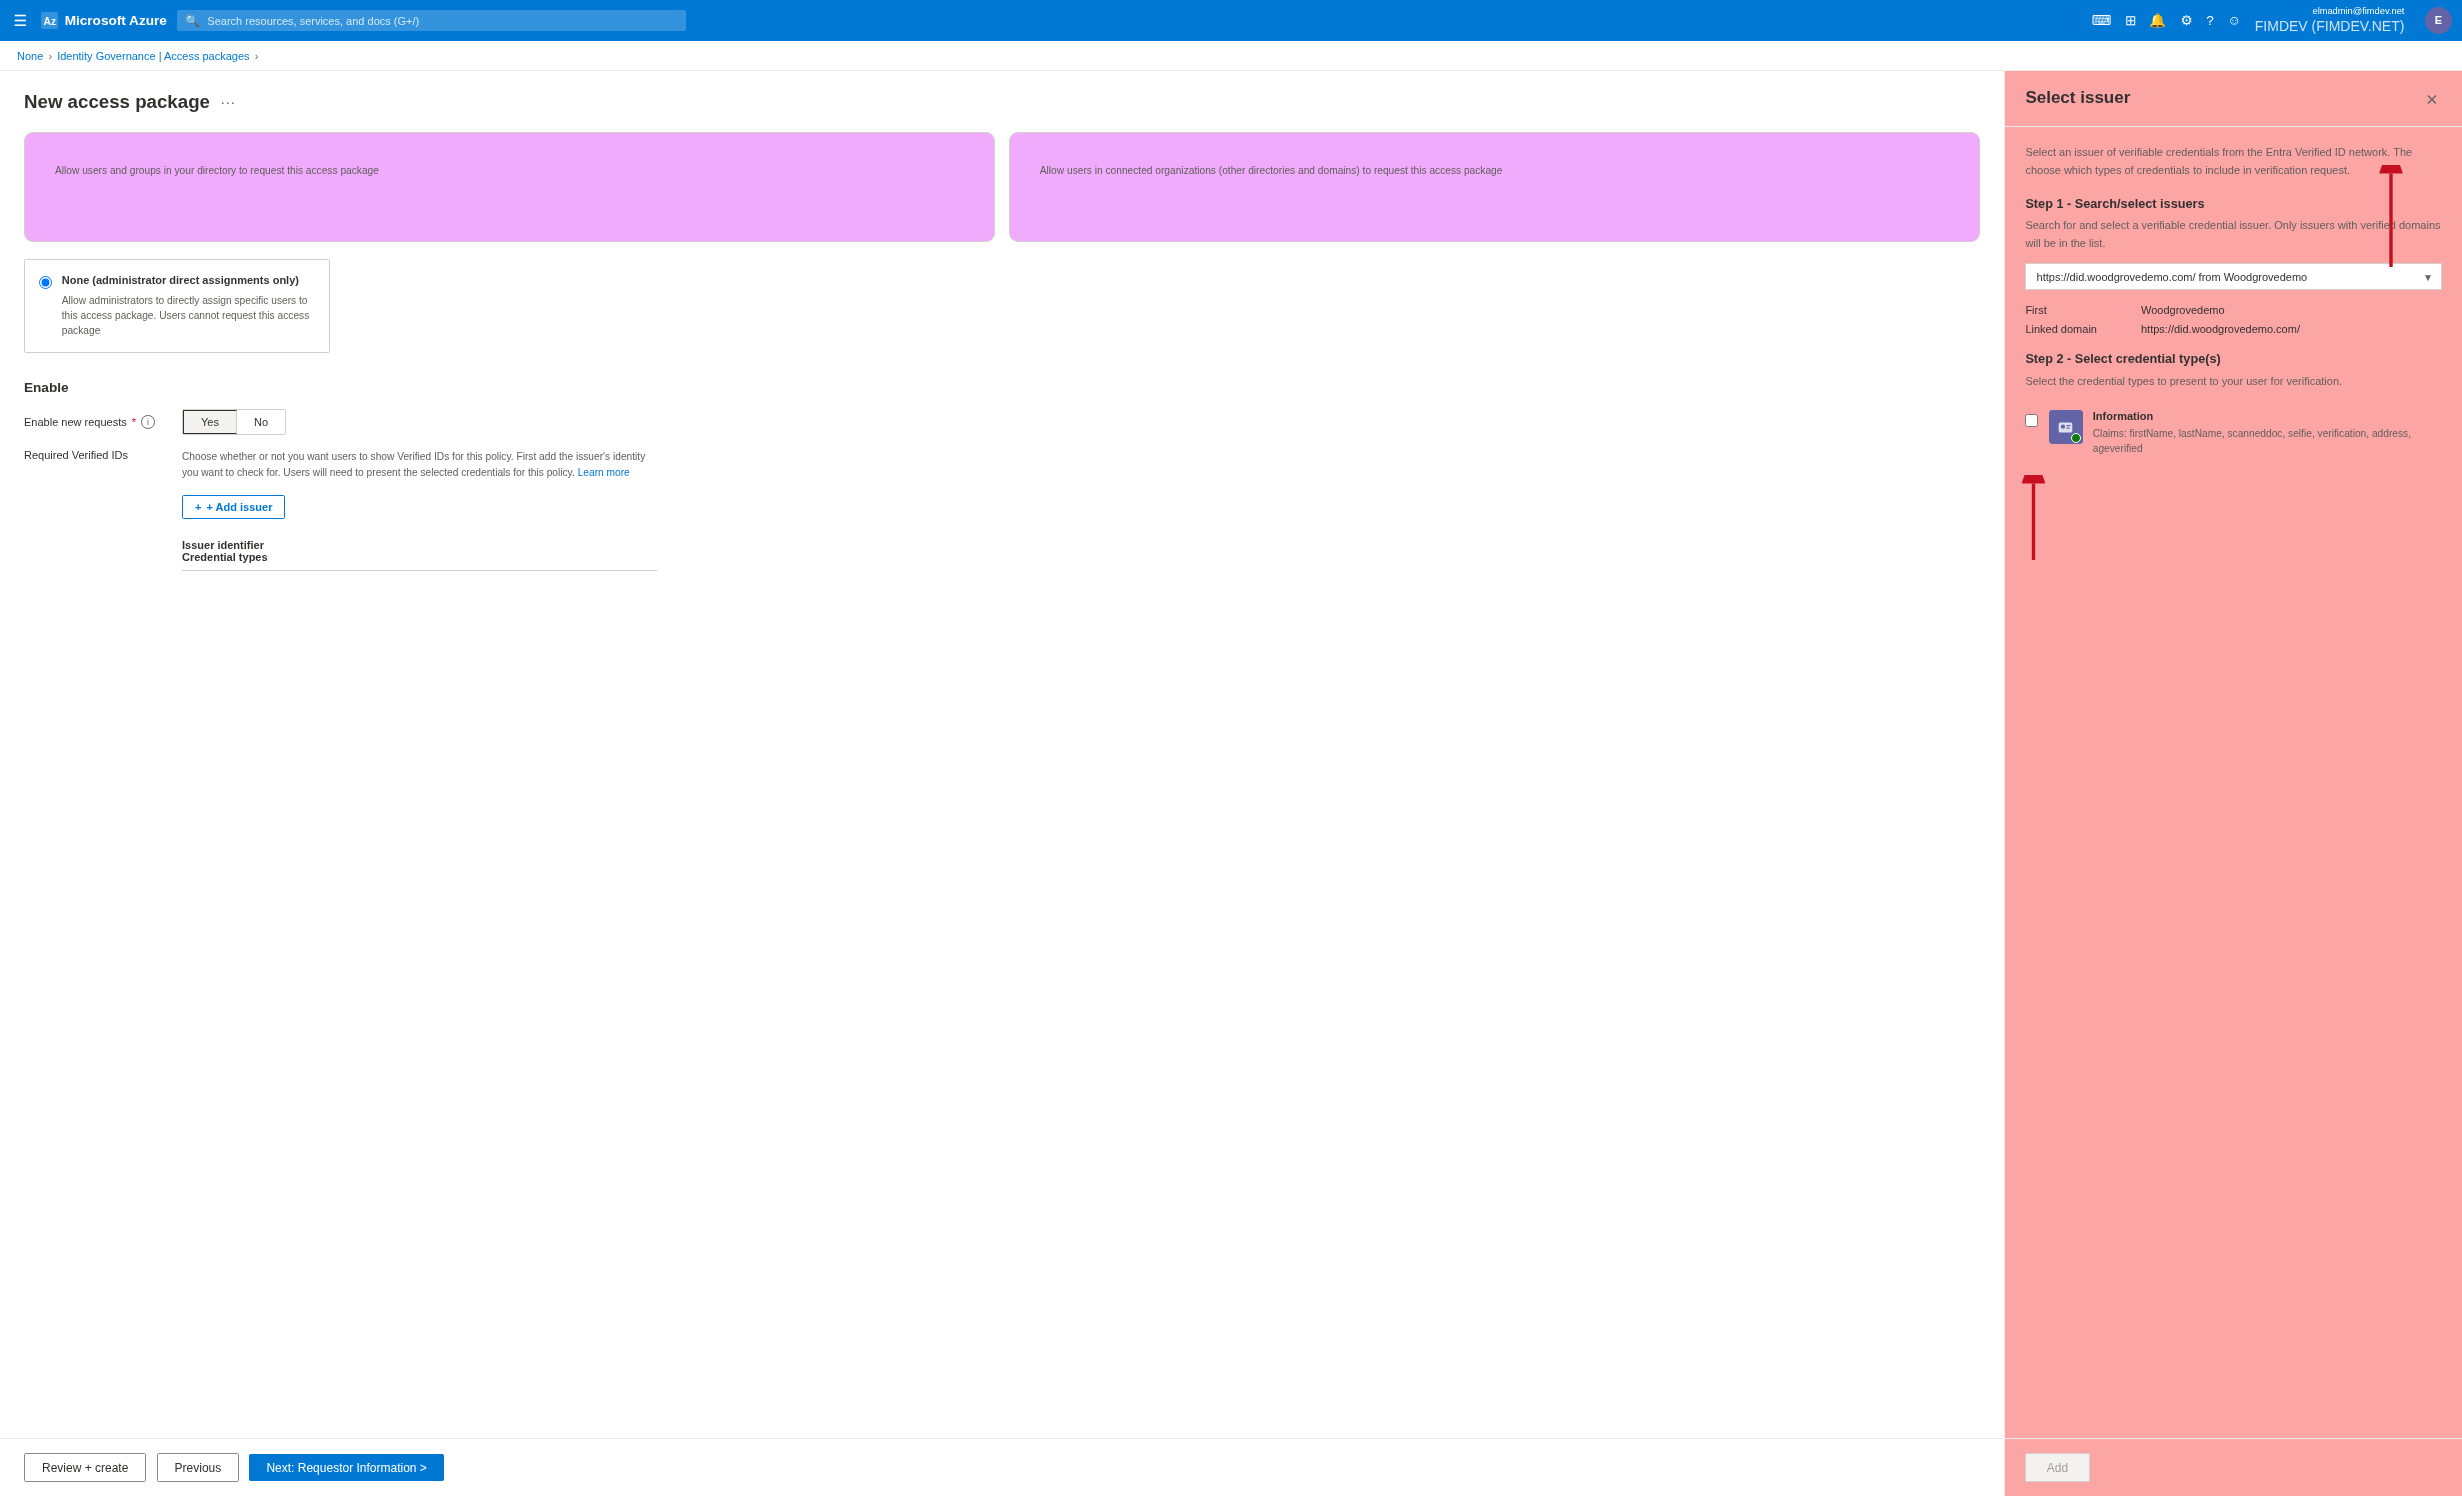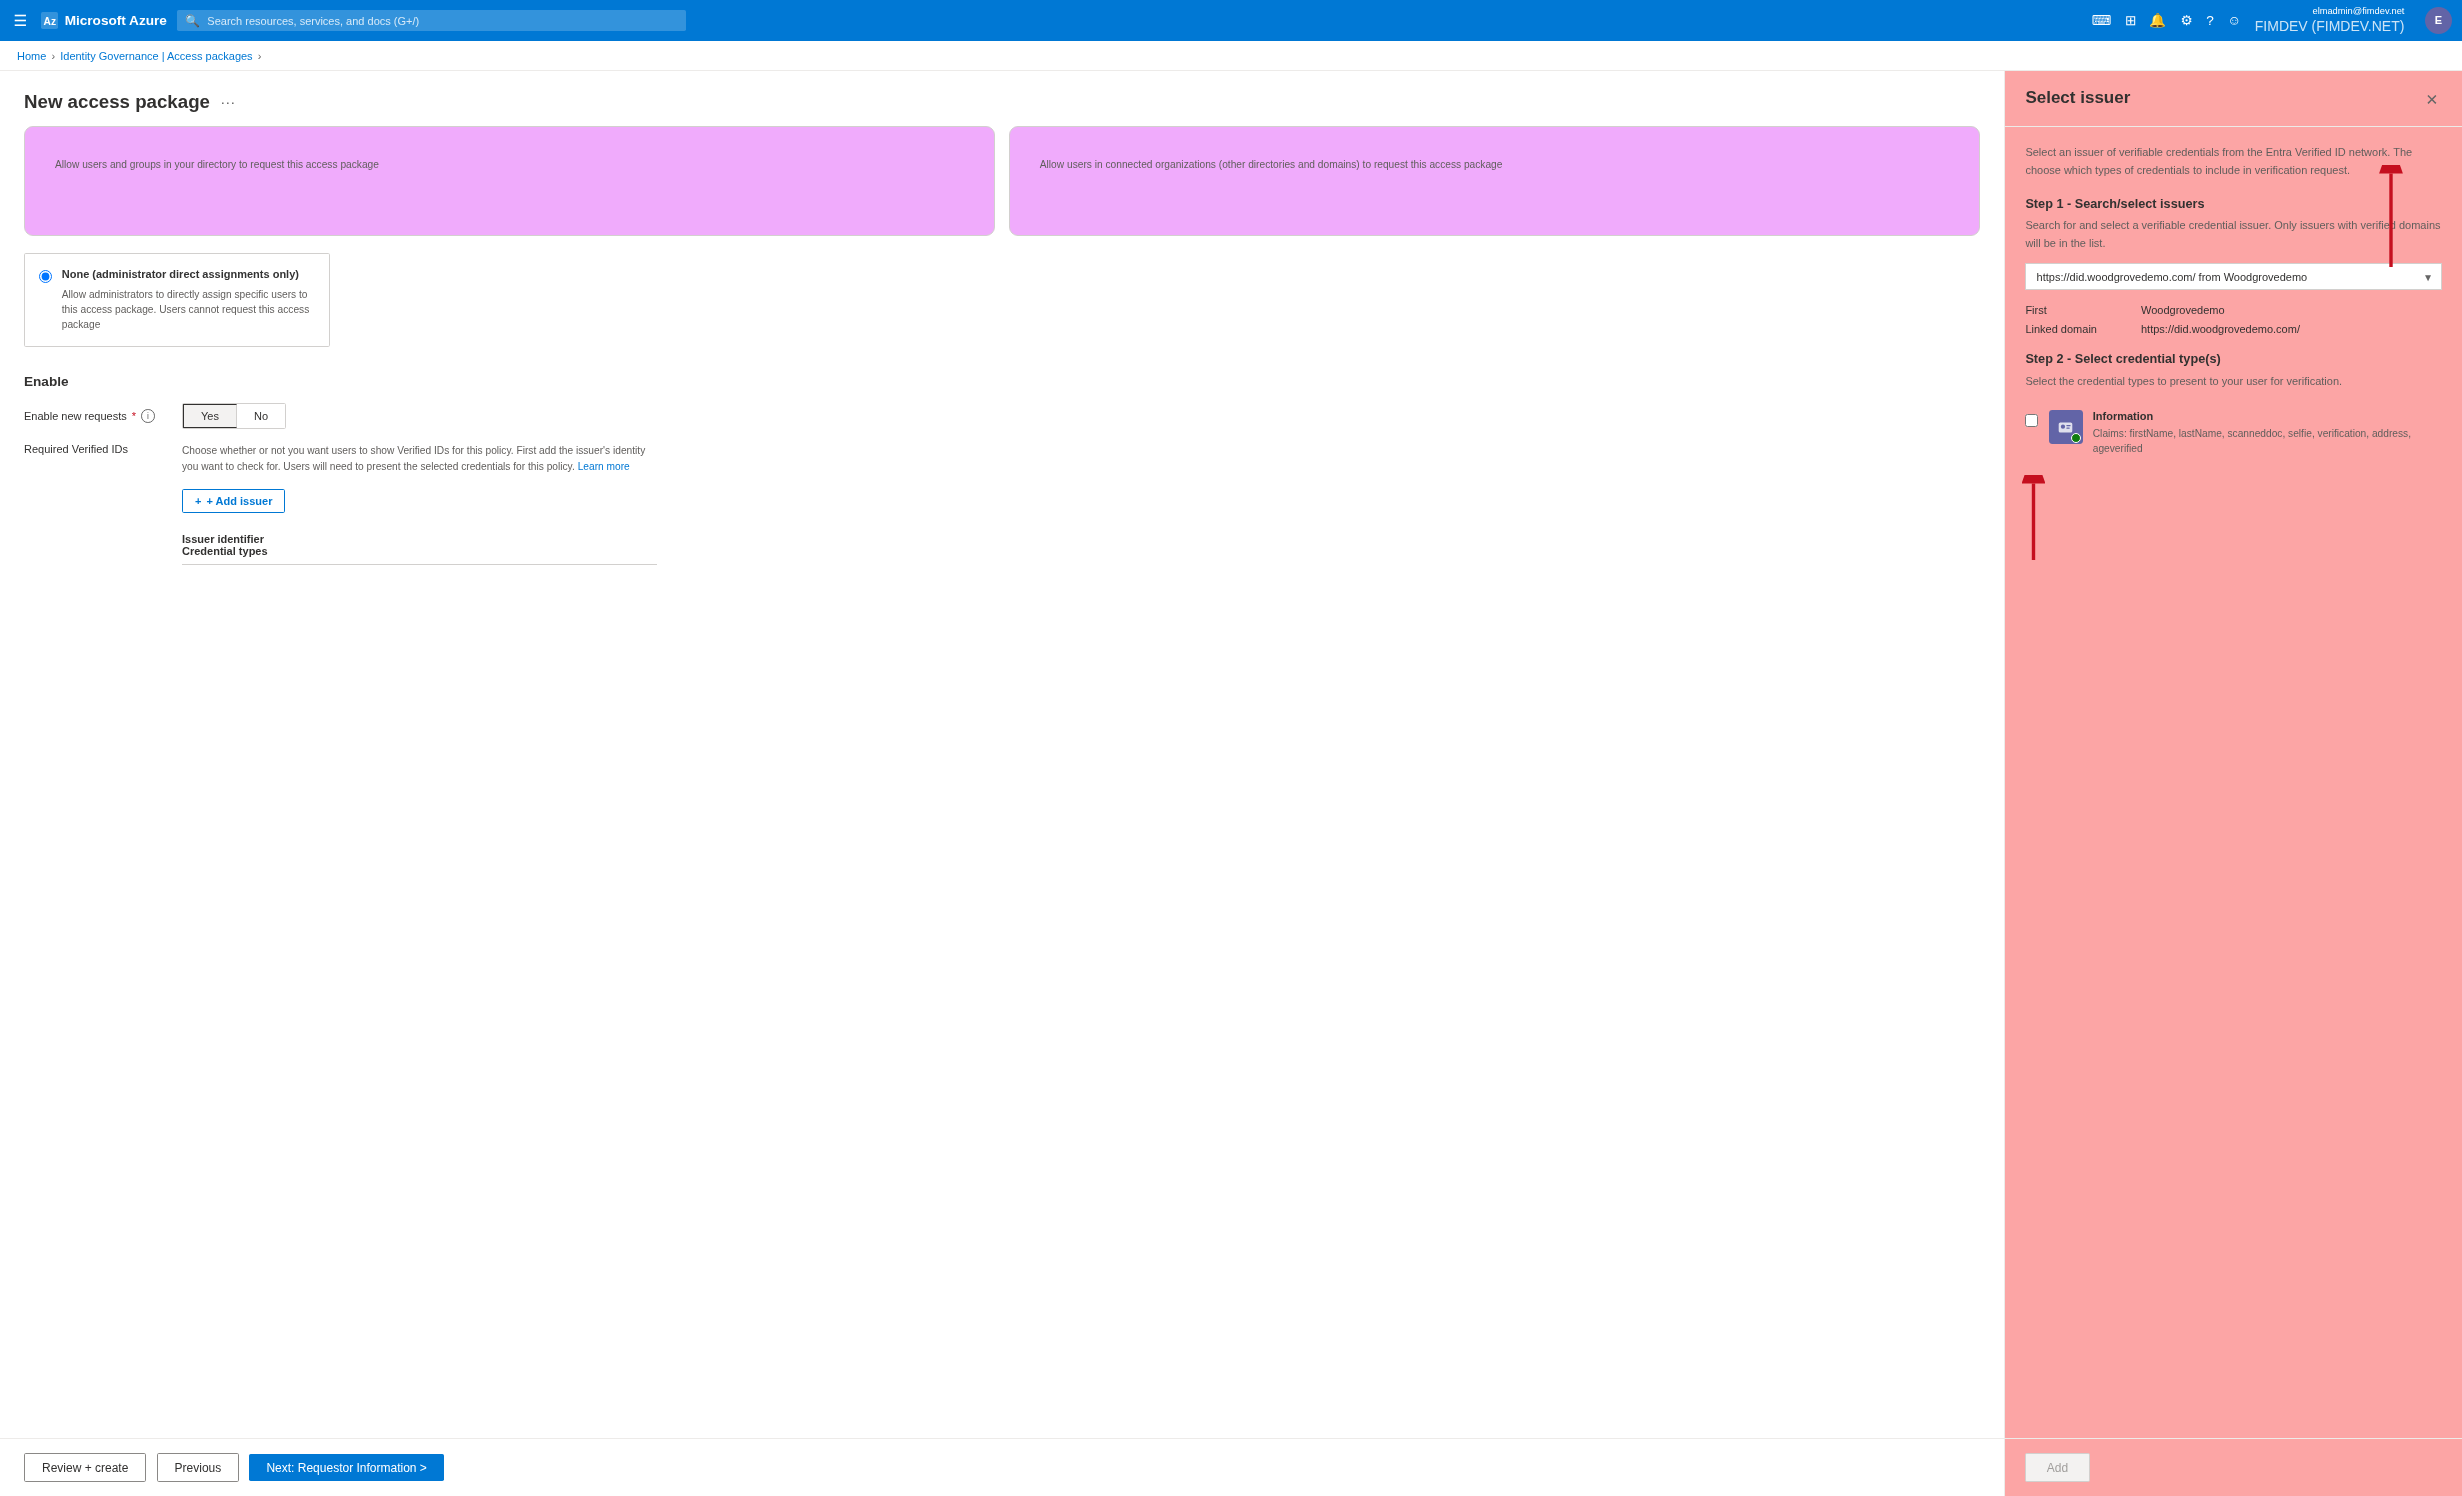--- a/index.html
+++ b/index.html
@@ -40,21 +40,21 @@
 
     
     .main-container { display: flex; flex: 1; overflow: hidden; }
 
     
     .left-panel {
       flex: 1; background: white; padding: 20.4px 24px; overflow-y: auto;
       position: relative;
     }
 
-    .page-title-row { display: flex; align-items: center; gap: 10.2px; margin-bottom: 13px; }
+    .page-title-row { display: flex; align-items: center; gap: 10.2px; margin-bottom: 19px; }
     .page-title { font-size: 18.7px; font-weight: 600; color: #323130; }
     .page-title-more { font-size: 15.3px; color: #666; cursor: pointer; }
 
     
     .cards-row { display: flex; gap: 13.6px; margin-bottom: 17px; }
     .card {
       border: 0.8px solid #d2d0ce; border-radius: 9px; padding: 30px; flex: 1;
       cursor: pointer; background: #f0abfc; min-height: 110px;
     }
     .card-desc { font-size: 10.2px; color: #605e5c; line-height: 1.5; }
@@ -200,21 +200,21 @@
       <span style="font-size:9.3px;">elmadmin@fimdev.net</span>
       <span style="font-size:14px; opacity:0.8;">FIMDEV (FIMDEV.NET)</span>
     </div>
     <div class="topnav-avatar">E</div>
   </div>
 </div>
 
 <div class="page-layout">
 
   <div class="breadcrumb">
-    <span class="breadcrumb-item">Home</span>
+    <span class="breadcrumb-item">None</span>
     <span class="breadcrumb-sep">›</span>
     <span class="breadcrumb-item">Identity Governance | Access packages</span>
     <span class="breadcrumb-sep">›</span>
   </div>
 
   <div class="main-container">
 
     <div class="left-panel">
 
       <div class="page-title-row">

